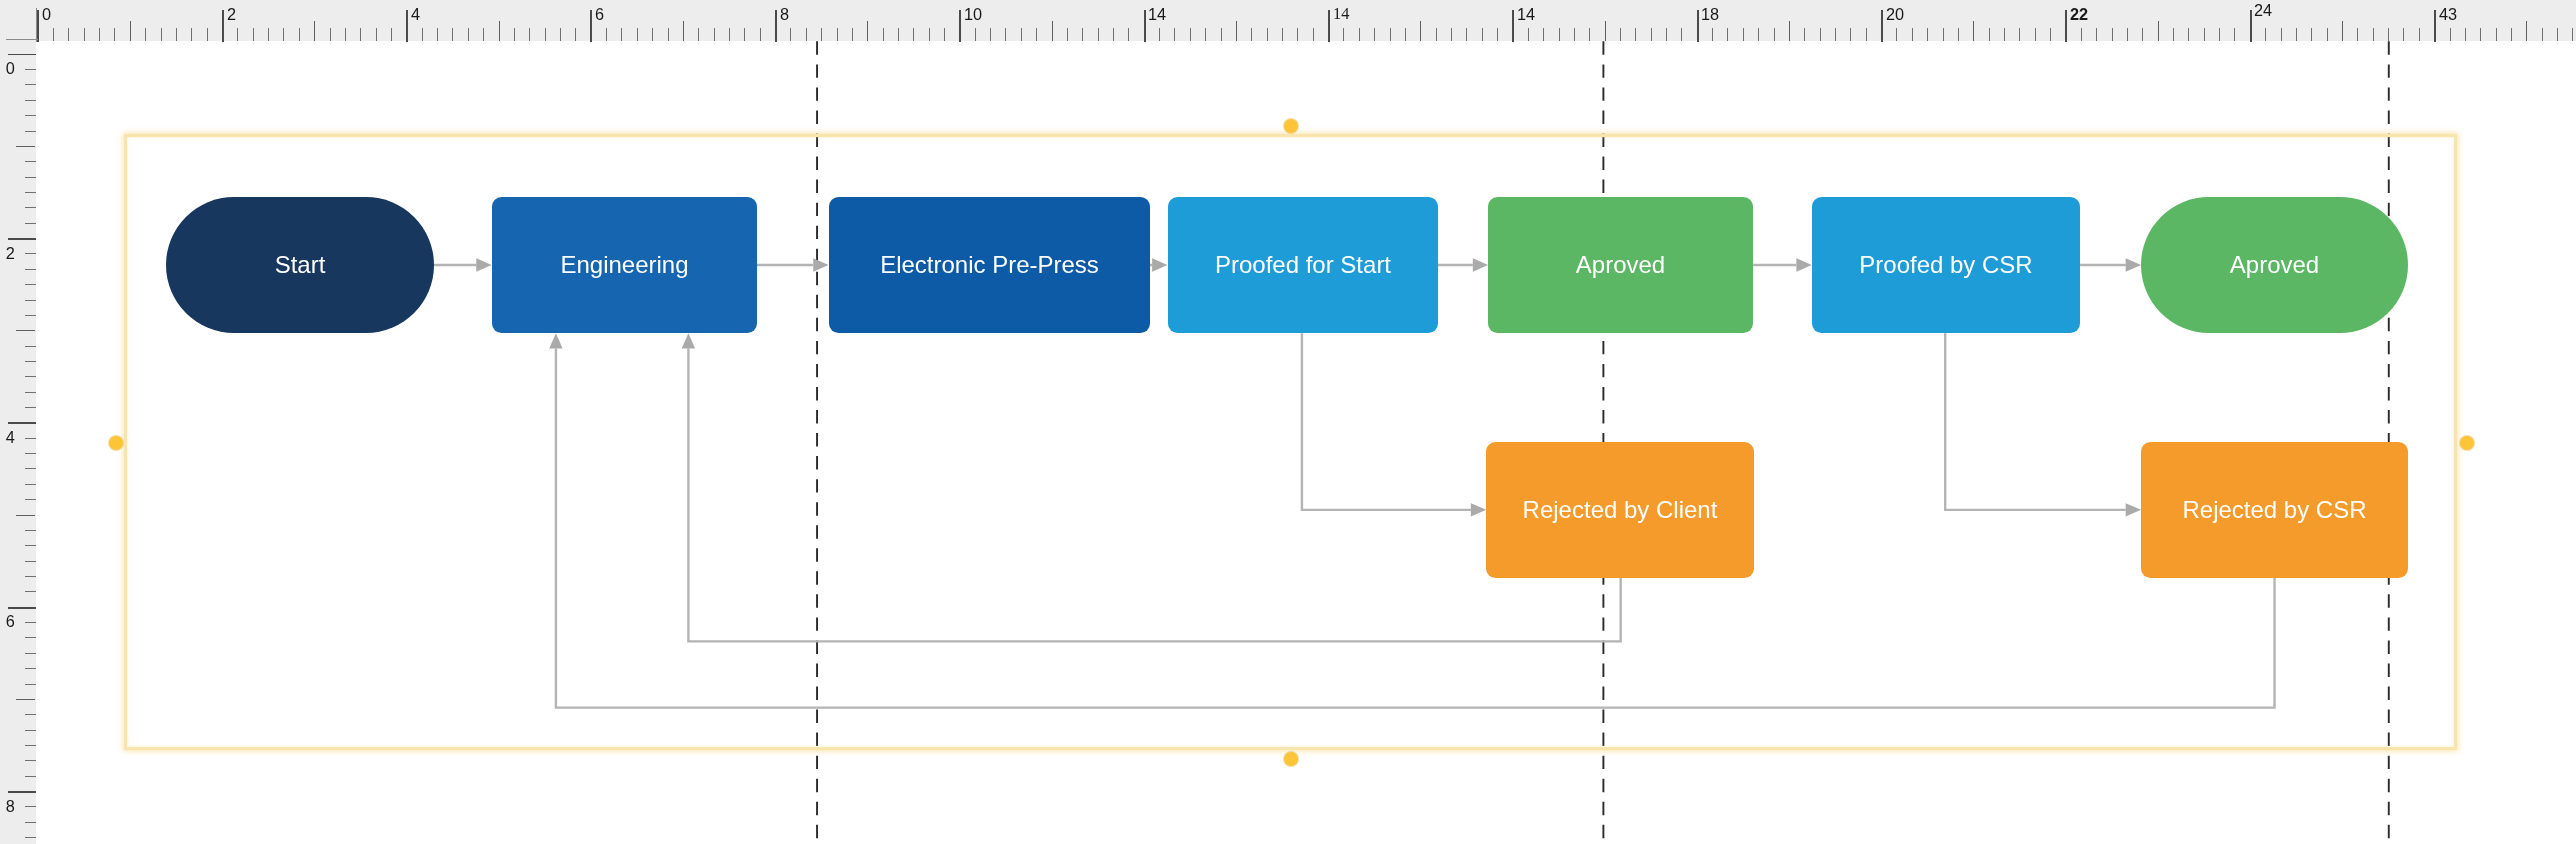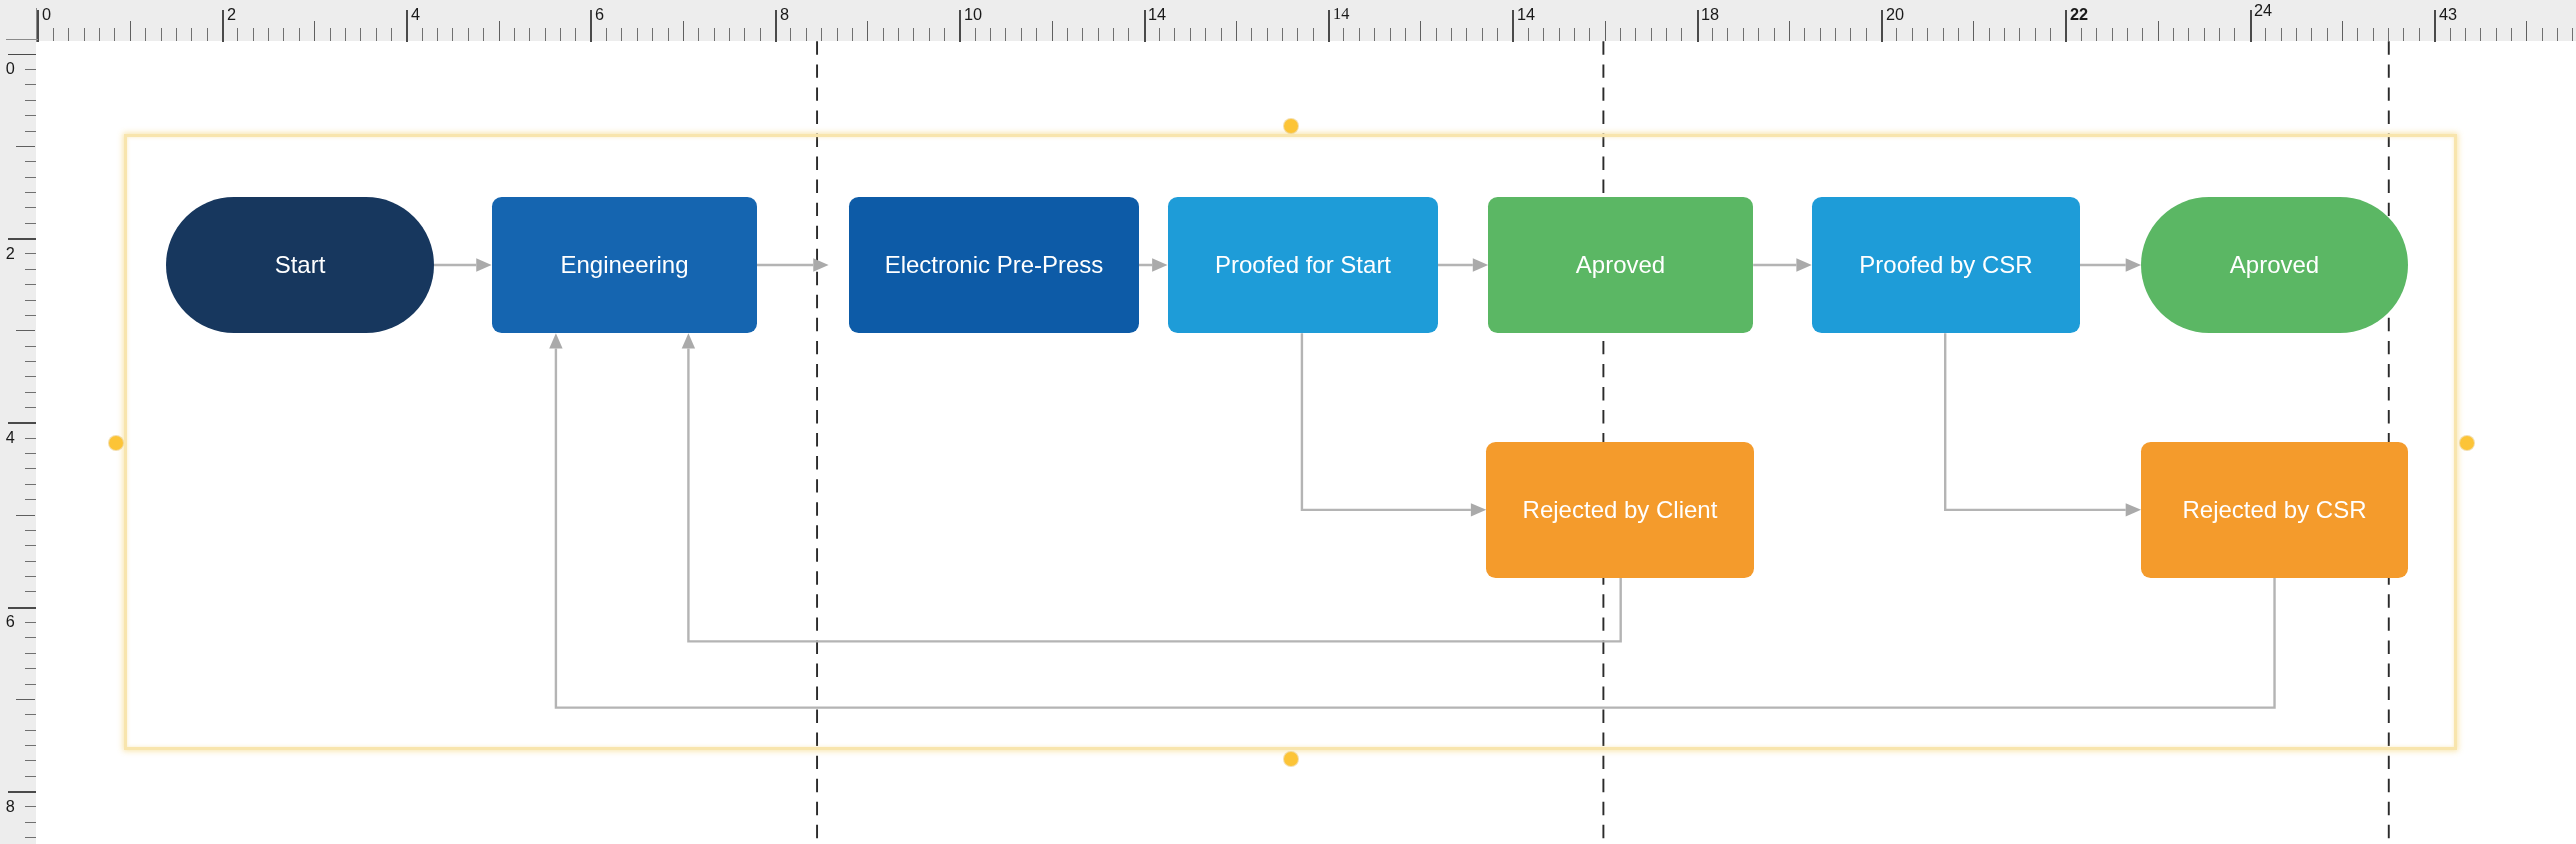--- a/index.html
+++ b/index.html
@@ -53,21 +53,21 @@
       <polyline points="2369,602 2369,737 579,737 579,363" fill="none" stroke="#b4b4b4" stroke-width="2.5"></polyline>
       <polygon points="579,347 586,363 572,363" fill="#aaaaaa"></polygon>
     </svg>
   <div id="nodes-layer">
       <div class="node" style="left: 166px; top: 197px; width: 268px; height: 136px; background: rgb(23, 55, 94); border-radius: 68px; color: rgb(255, 255, 255);">
         <span>Start</span>
       </div>
       <div class="node" style="left: 492px; top: 197px; width: 265px; height: 136px; background: rgb(21, 101, 176); border-radius: 9.6px; color: rgb(255, 255, 255);">
         <span>Engineering</span>
       </div>
-      <div class="node" style="left: 829px; top: 197px; width: 290px; height: 136px; background: rgb(13, 91, 167); border-radius: 9.6px; color: rgb(255, 255, 255); margin-left: 20px;">
+      <div class="node" style="left: 829px; top: 197px; width: 321px; height: 136px; background: rgb(13, 91, 167); border-radius: 9.6px; color: rgb(255, 255, 255);">
         <span>Electronic Pre-Press</span>
       </div>
       <div class="node" style="left: 1168px; top: 197px; width: 270px; height: 136px; background: rgb(30, 156, 216); border-radius: 9.6px; color: rgb(255, 255, 255);">
         <span>Proofed for Start</span>
       </div>
       <div class="node" style="left: 1488px; top: 197px; width: 265px; height: 136px; background: rgb(91, 183, 100); border-radius: 9.6px; color: rgb(255, 255, 255);">
         <span>Aproved</span>
       </div>
       <div class="node" style="left: 1812px; top: 197px; width: 268px; height: 136px; background: rgb(30, 156, 216); border-radius: 9.6px; color: rgb(255, 255, 255);">
         <span>Proofed by CSR</span>

